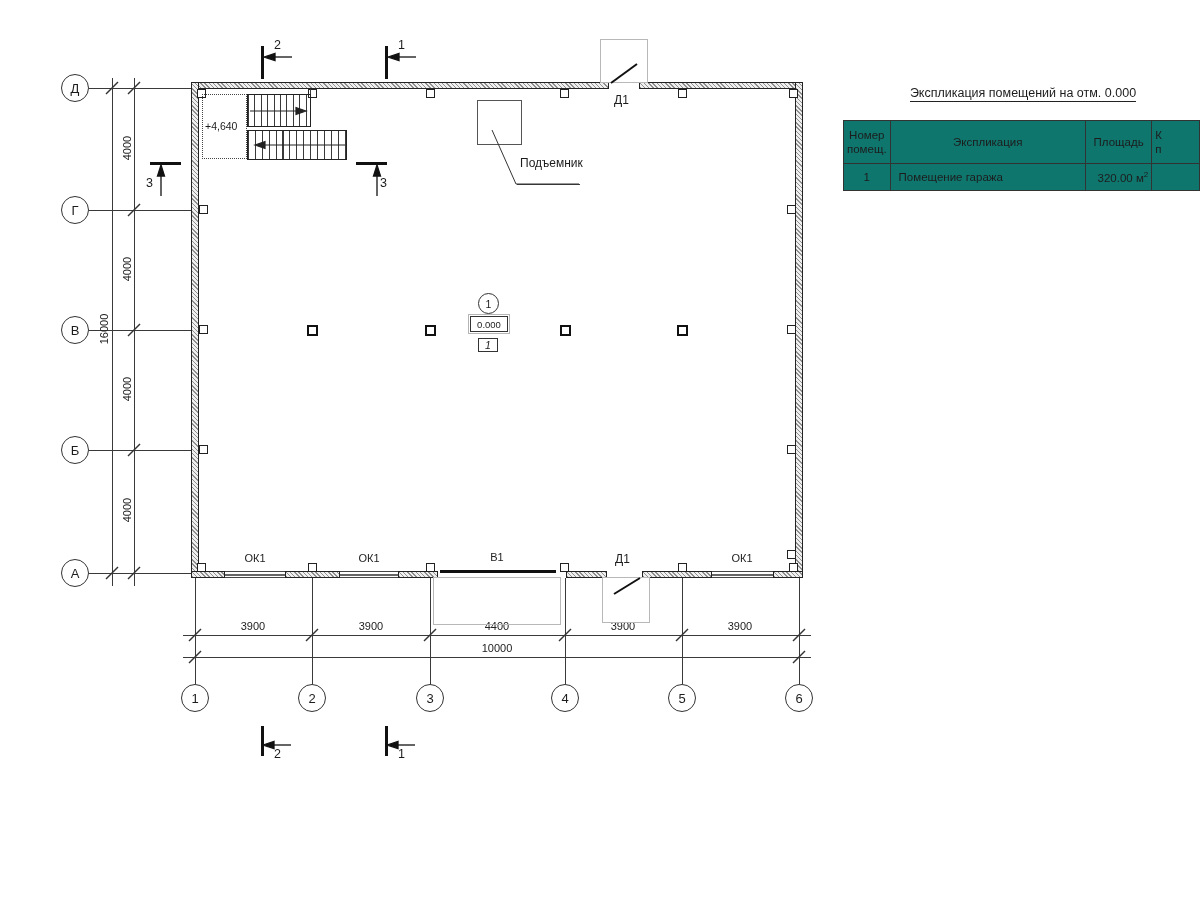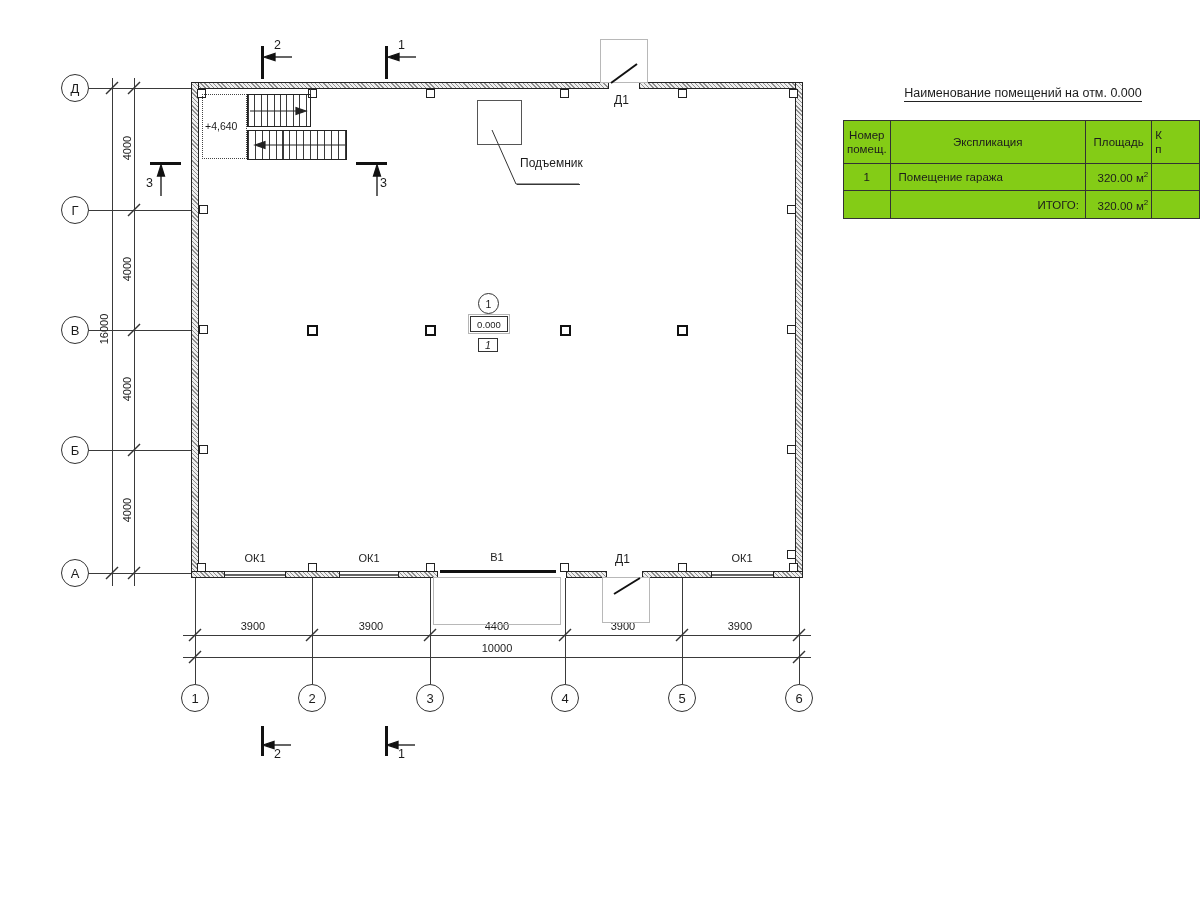--- a/index.html
+++ b/index.html
@@ -29,21 +29,21 @@
   .treads1{background:repeating-linear-gradient(90deg,#3a3a3a 0 1px,transparent 1px 6.4px);}
   .treads2{background:repeating-linear-gradient(90deg,#3a3a3a 0 1px,transparent 1px 6.9px);}
   .lvlbox{position:absolute;box-sizing:border-box;border:1px solid #333;outline:1px solid #b5b5b5;outline-offset:1px;
         background:#fff;display:flex;align-items:center;justify-content:center;font-size:9.5px;}
   .typebox{position:absolute;box-sizing:border-box;border:1px solid #333;background:#fff;
         display:flex;align-items:center;justify-content:center;font-size:10.5px;font-style:italic;}
   .tagcircle{position:absolute;width:21px;height:21px;box-sizing:border-box;border:1px solid #333;border-radius:50%;
         background:#fff;display:flex;align-items:center;justify-content:center;font-size:10.5px;}
   .spec-title{position:absolute;left:843px;top:86px;width:360px;text-align:center;font-size:12.5px;}
   .spec-title span{border-bottom:1px solid #222;padding-bottom:1px;}
-  table.spec{position:absolute;left:843px;top:120px;border-collapse:collapse;table-layout:fixed;background:#84cc16;}
+  table.spec{position:absolute;left:843px;top:120px;border-collapse:collapse;table-layout:fixed;background:#0f766e;}
   table.spec td{border:1.3px solid #333;font-size:11.5px;padding:0 3px;overflow:hidden;}
   table.spec .hd{text-align:center;vertical-align:middle;height:42px;line-height:1.25;}
   table.spec .r1{height:27px;}
   table.spec .r2{height:28px;}
   sup{font-size:8px;}
   svg{position:absolute;left:0;top:0;pointer-events:none;}
 </style>
 </head>
 <body>
 
@@ -192,21 +192,21 @@
   <div class="flag-h" style="left:356px;top:162px;width:31px;"></div>
   <div class="seclab" style="left:380px;top:176px;">3</div>
 
   <div class="ann" style="left:614px;top:93px;">Д1</div>
   <div class="ann" style="left:615px;top:552px;">Д1</div>
   <div class="dimlab" style="left:235px;top:552px;width:40px;">ОК1</div>
   <div class="dimlab" style="left:349px;top:552px;width:40px;">ОК1</div>
   <div class="dimlab" style="left:722px;top:552px;width:40px;">ОК1</div>
   <div class="dimlab" style="left:480px;top:551px;width:34px;">В1</div>
 
-  <div class="spec-title"><span>Наименование помещений на отм. 0.000</span></div>
+  <div class="spec-title"><span>Экспликация помещений на отм. 0.000</span></div>
   <table class="spec">
     <colgroup>
         <col style="width:40px">
         <col style="width:242px">
         <col style="width:70px">
         <col style="width:61px">
       </colgroup>
     <tbody>
         <tr>
       <td class="hd">
@@ -219,26 +219,20 @@
         <div>К</div>
         <div>п</div>
       </td>
     </tr>
     <tr class="r1">
       <td style="text-align:center;">1</td>
       <td style="padding-left:8px;">Помещение гаража</td>
       <td style="text-align:right;"><span>320.00 м</span><sup>2</sup></td>
       <td></td>
     </tr>
-    <tr class="r2">
-      <td></td>
-      <td style="text-align:right;padding-right:6px;">ИТОГО:</td>
-      <td style="text-align:right;"><span>320.00 м</span><sup>2</sup></td>
-      <td></td>
-    </tr>
   </tbody>
     </table>
 
   <svg width="1200" height="900" viewBox="0 0 1200 900">
     <g stroke="#333" stroke-width="1.4">
       <line x1="189" y1="641" x2="201" y2="629"></line>
         <line x1="306" y1="641" x2="318" y2="629"></line>
       <line x1="424" y1="641" x2="436" y2="629"></line>
         <line x1="559" y1="641" x2="571" y2="629"></line>
       <line x1="676" y1="641" x2="688" y2="629"></line>

